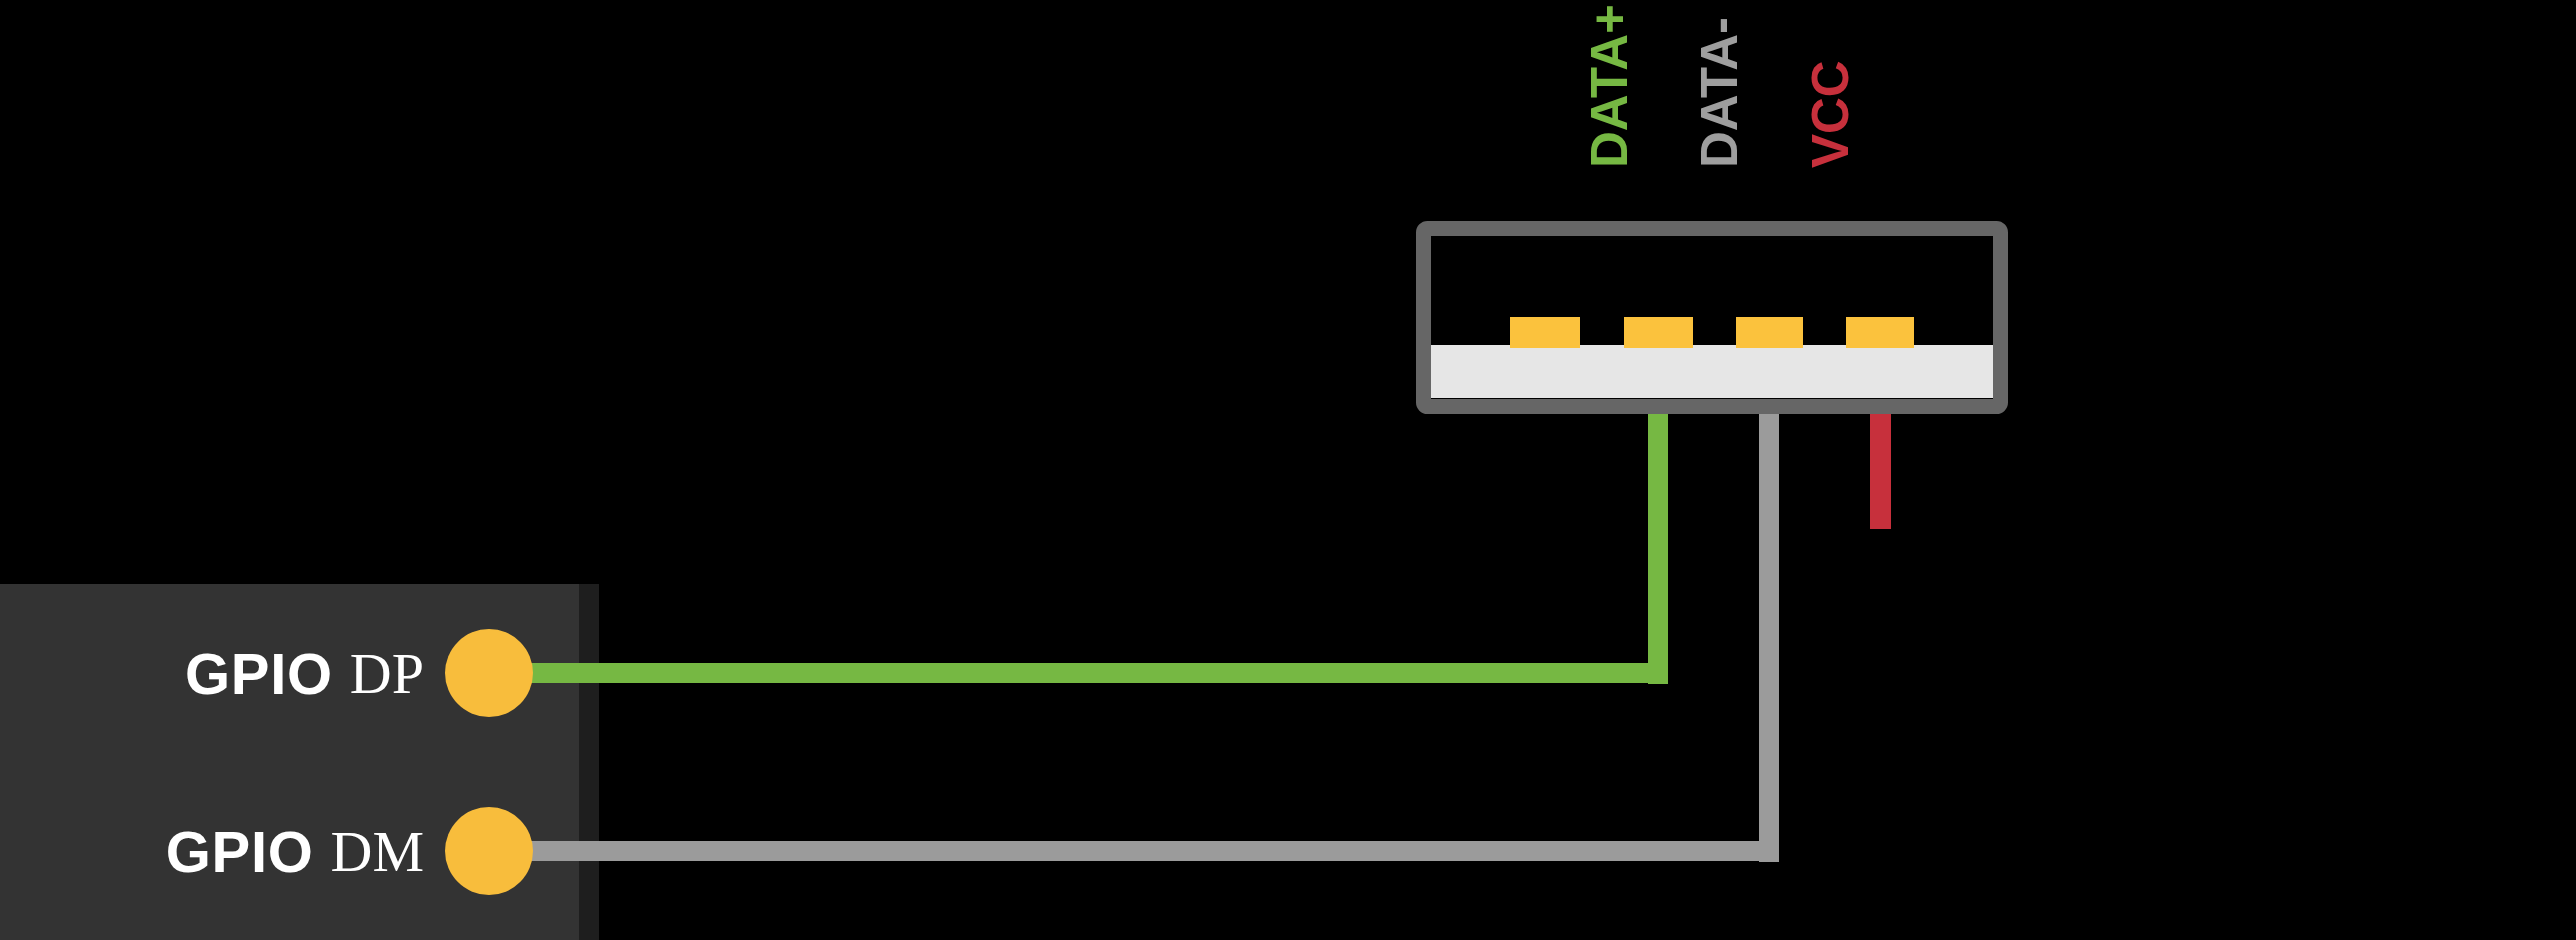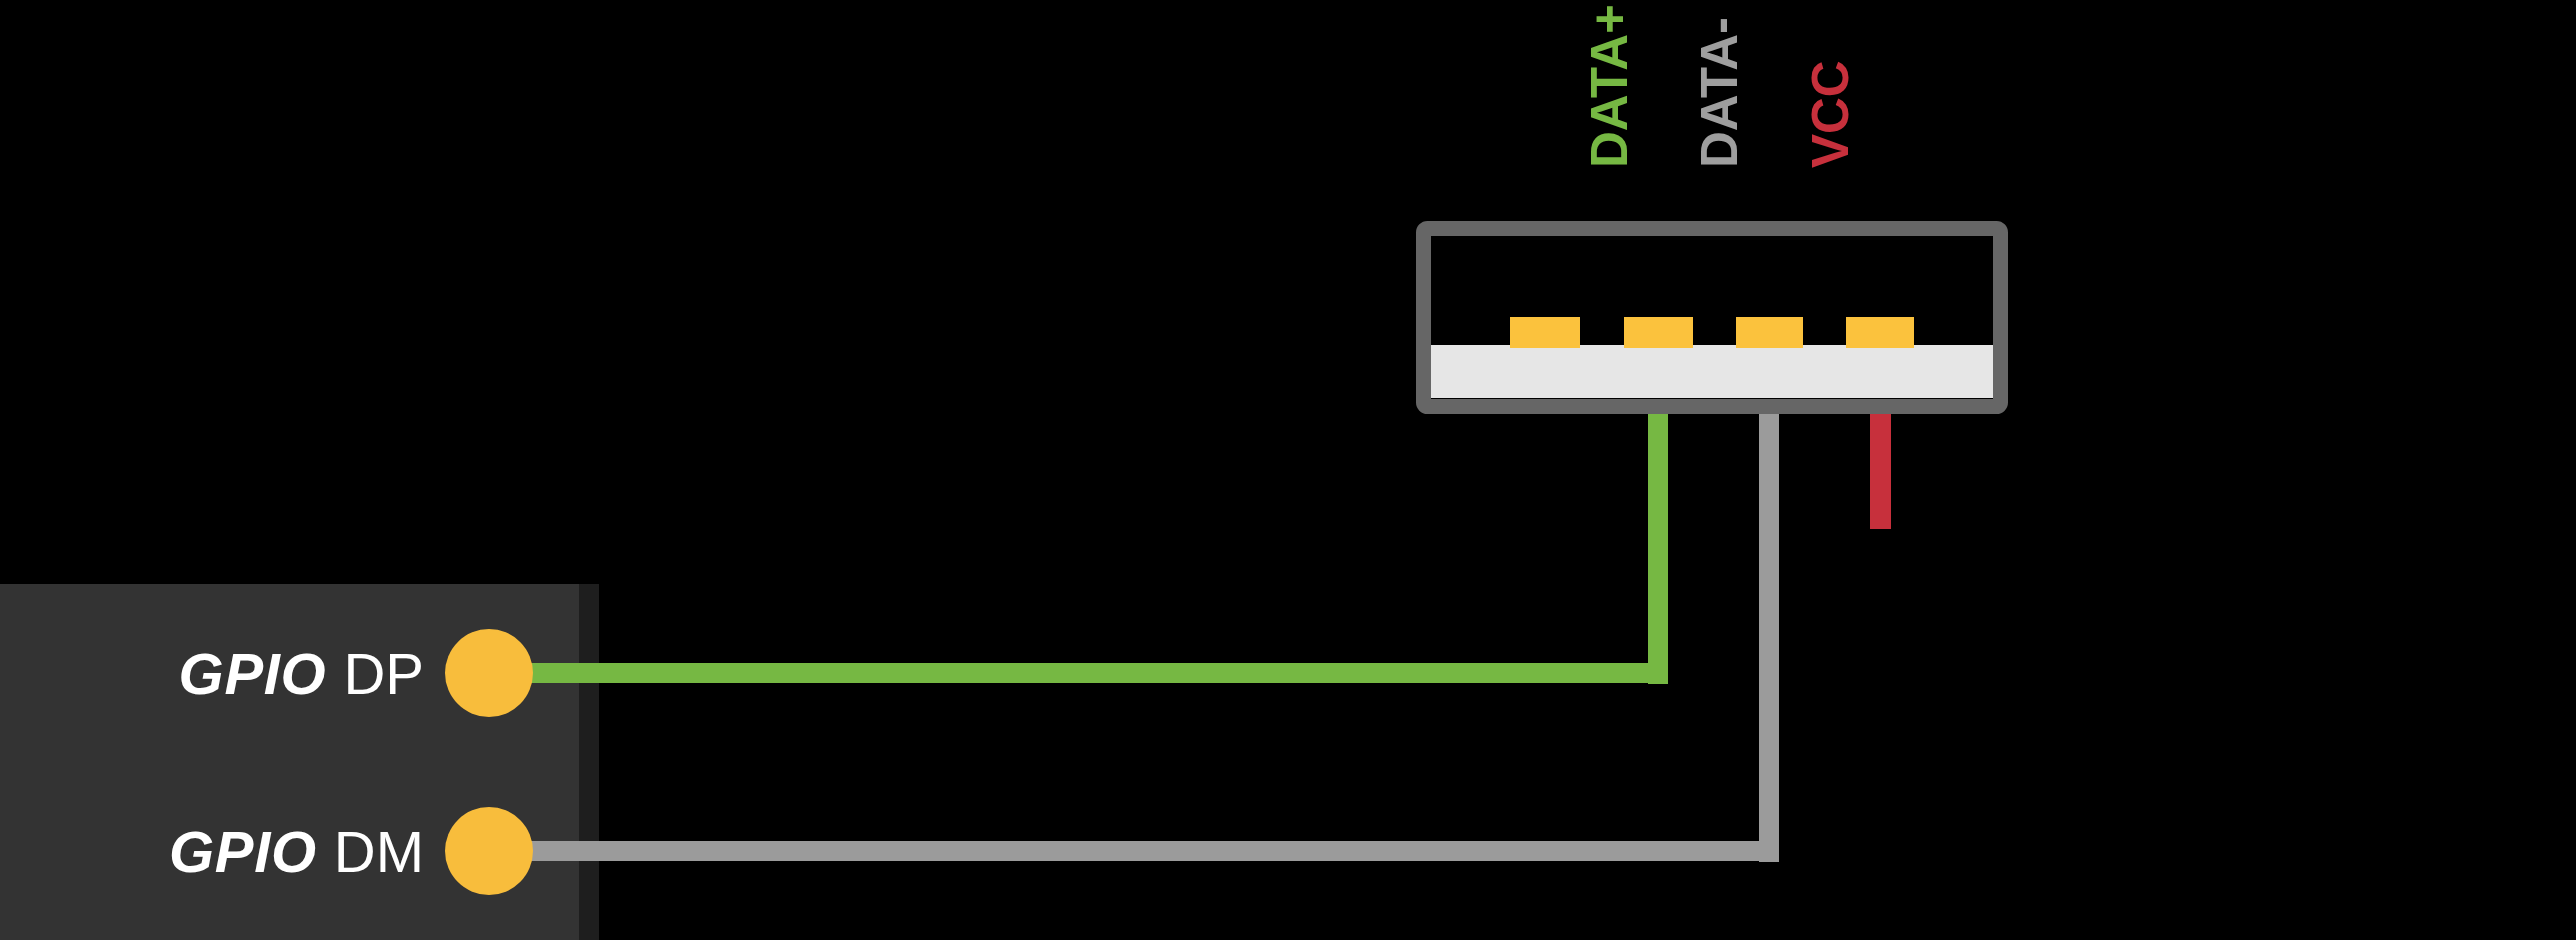--- a/index.html
+++ b/index.html
@@ -31,22 +31,22 @@
     left: 0px;
     width: 424px; height: 88px;
     display: flex;
     align-items: center;
     justify-content: flex-end;
     color: var(--white, #fff);
     font-size: 58px;
     white-space: nowrap;
     z-index: 4;
   }
-  .gpio-row .bold { font-weight: 700; letter-spacing: 0.7px; font-style: italic; }
-  .gpio-row .lite { font-weight: 400; margin-left: 17px; }
+  .gpio-row .bold { font-weight: 700; letter-spacing: 0.7px; }
+  .gpio-row .lite { font-weight: 400; margin-left: 17px; font-family: Liberation Serif, serif; }
   .terminal {
     position: absolute;
     left: 445px;
     width: 88px; height: 88px;
     border-radius: 50%;
     background: var(--pad, #F8BD3C);
     z-index: 3;
   }
 
   

